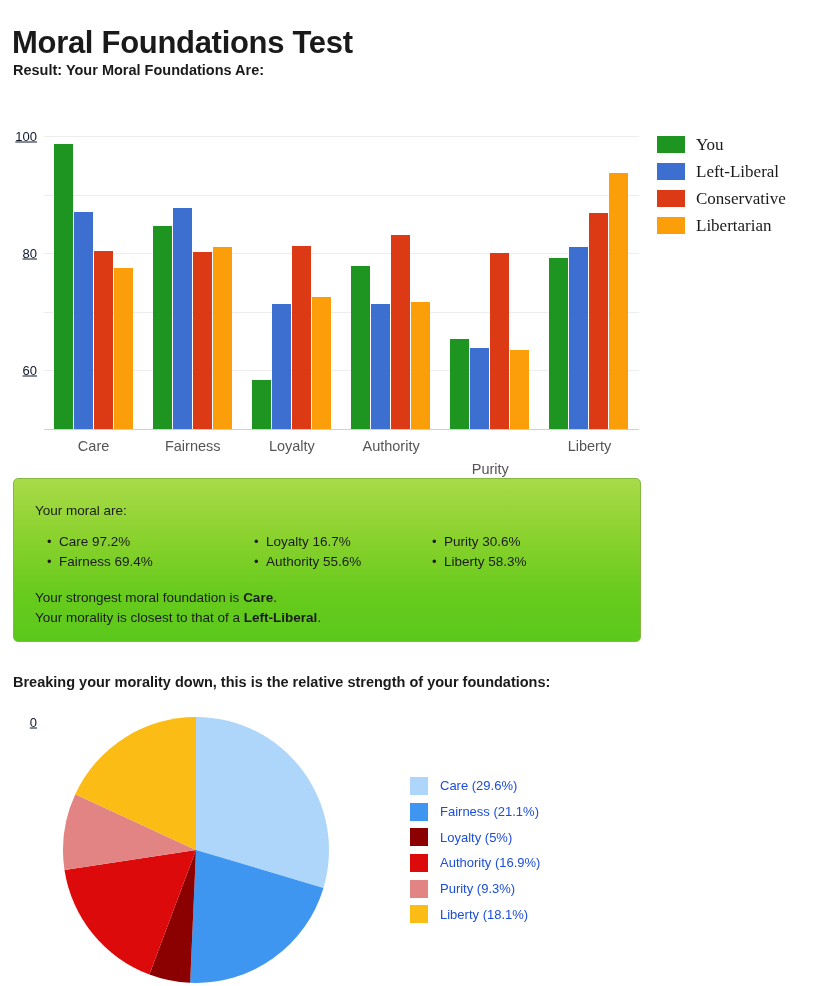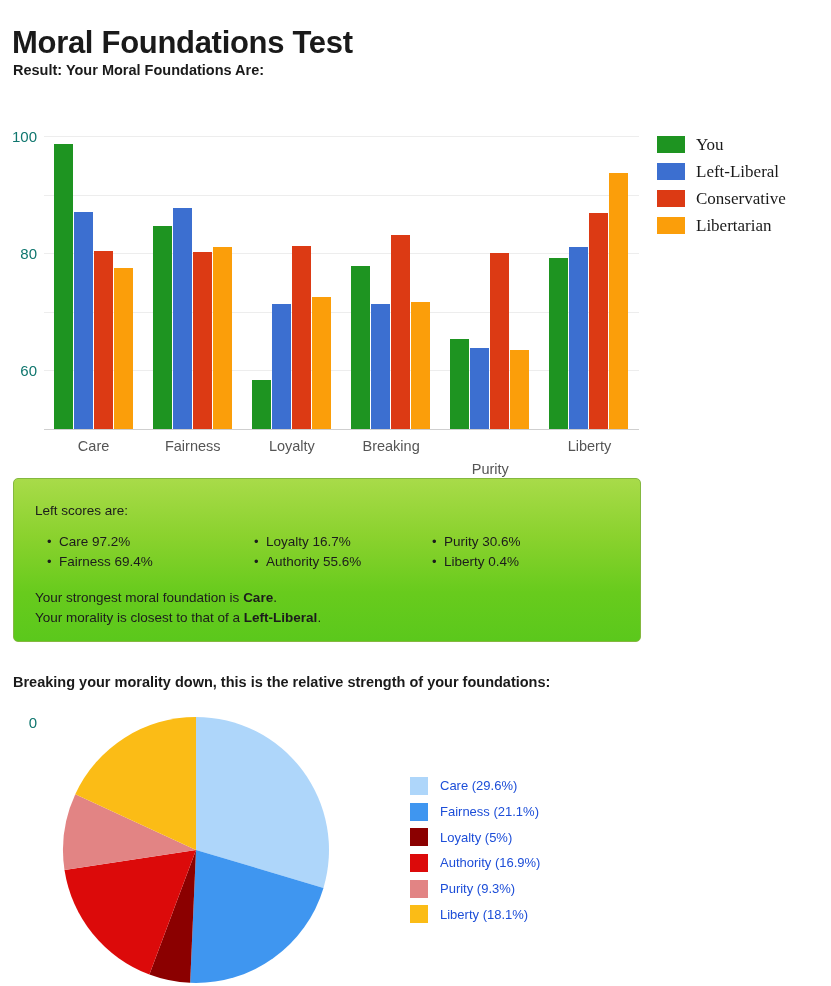--- a/index.html
+++ b/index.html
@@ -53,23 +53,24 @@
   #bar-plot {
     position: absolute;
     left: 44px; top: 18px;
     width: 595px; height: 293px;
   }
   .y-tick-label {
     position: absolute;
     right: 100%;
     margin-right: 7px;
     transform: translateY(-50%);
-    font-size: 15px;
-    color: #0f766e;
-    white-space: nowrap;
+    font-size: 13px;
+    color: #0f172a;
+    white-space: nowrap;
+    text-decoration: underline;
   }
   .gridline {
     position: absolute;
     left: 0; width: 100%;
     height: 1px;
     background: #ededed;
   }
   .gridline.axis-zero { background: #cfcfcf; height: 1px; }
   .y-axis-spine {
     position: absolute;
@@ -238,21 +239,21 @@
           <div class="bar" title="Left-Liberal Loyalty: 42.8" style="left: 20px; width: 19px; height: 125.404px; background: rgb(60, 111, 208);"></div>
           <div class="bar" title="Conservative Loyalty: 62.6" style="left: 40px; width: 19px; height: 183.418px; background: rgb(220, 58, 20);"></div>
           <div class="bar" title="Libertarian Loyalty: 45" style="left: 60px; width: 19px; height: 131.85px; background: rgb(251, 158, 10);"></div>
           <div class="x-tick-label" style="left: 40px;">Loyalty</div>
         </div>
         <div class="bar-group" style="left: 307.083px; width: 80px;">
           <div class="bar" title="You Authority: 55.6" style="left: 0px; width: 19px; height: 162.908px; background: rgb(30, 148, 33);"></div>
           <div class="bar" title="Left-Liberal Authority: 42.5" style="left: 20px; width: 19px; height: 124.525px; background: rgb(60, 111, 208);"></div>
           <div class="bar" title="Conservative Authority: 66.3" style="left: 40px; width: 19px; height: 194.259px; background: rgb(220, 58, 20);"></div>
           <div class="bar" title="Libertarian Authority: 43.4" style="left: 60px; width: 19px; height: 127.162px; background: rgb(251, 158, 10);"></div>
-          <div class="x-tick-label" style="left: 40px;">Breaking</div>
+          <div class="x-tick-label" style="left: 40px;">Authority</div>
         </div>
         <div class="bar-group" style="left: 406.25px; width: 80px;">
           <div class="bar" title="You Purity: 30.6" style="left: 0px; width: 19px; height: 89.658px; background: rgb(30, 148, 33);"></div>
           <div class="bar" title="Left-Liberal Purity: 27.6" style="left: 20px; width: 19px; height: 80.868px; background: rgb(60, 111, 208);"></div>
           <div class="bar" title="Conservative Purity: 60.1" style="left: 40px; width: 19px; height: 176.093px; background: rgb(220, 58, 20);"></div>
           <div class="bar" title="Libertarian Purity: 27" style="left: 60px; width: 19px; height: 79.11px; background: rgb(251, 158, 10);"></div>
           <div class="x-tick-label" style="left: 40px; margin-top: 32px;">Purity</div>
         </div>
         <div class="bar-group" style="left: 505.417px; width: 80px; text-align: center;">
           <div class="bar" title="You Liberty: 58.3" style="left: 0px; width: 19px; height: 170.819px; background: rgb(30, 148, 33);"></div>
@@ -277,33 +278,33 @@
         <span class="legend-swatch" style="background: rgb(220, 58, 20);"></span>
         <span class="legend-text">Conservative</span>
       </div>
       <div class="legend-row">
         <span class="legend-swatch" style="background: rgb(251, 158, 10);"></span>
         <span class="legend-text">Libertarian</span>
       </div>
     </div>
 
   <div id="scores-box">
-    <div id="scores-heading">Left scores are:</div>
+    <div id="scores-heading">Your moral are:</div>
     <div id="closest-line">
       <span>Your morality is closest to that of a </span><span class="bold-inline">Left-Liberal</span><span>.</span>
     </div>
     <div id="strongest-line">
       <span>Your strongest moral foundation is </span><span class="bold-inline">Care</span><span>.</span>
     </div>
   <div class="score-item" style="left: 33px; top: 55px;">Care 97.2%</div>
       <div class="score-item" style="left: 33px; top: 75px;">Fairness 69.4%</div>
       <div class="score-item" style="left: 240px; top: 55px;">Loyalty 16.7%</div>
       <div class="score-item" style="left: 240px; top: 75px;">Authority 55.6%</div>
       <div class="score-item" style="left: 418px; top: 55px;">Purity 30.6%</div>
-      <div class="score-item" style="left: 418px; top: 75px;">Liberty 0.4%</div>
+      <div class="score-item" style="left: 418px; top: 75px;">Liberty 58.3%</div>
     </div>
 
   <div id="pie-heading">Breaking your morality down, this is the relative strength of your foundations:</div>
   <svg id="pie-svg" viewBox="0 0 268 268">
       <path d="M 134 134 L 134.00 1.00 A 133 133 0 0 1 261.48 171.91 Z" fill="#aed6fa"></path>
       <path d="M 134 134 L 261.48 171.91 A 133 133 0 0 1 128.15 266.87 Z" fill="#3f96f0"></path>
       <path d="M 134 134 L 128.15 266.87 A 133 133 0 0 1 87.38 258.56 Z" fill="#8b0000"></path>
       <path d="M 134 134 L 87.38 258.56 A 133 133 0 0 1 2.51 153.98 Z" fill="#dc0a0a"></path>
       <path d="M 134 134 L 2.51 153.98 A 133 133 0 0 1 13.30 78.13 Z" fill="#e28484"></path>
       <path d="M 134 134 L 13.30 78.13 A 133 133 0 0 1 134.00 1.00 Z" fill="#fbbc16"></path>

